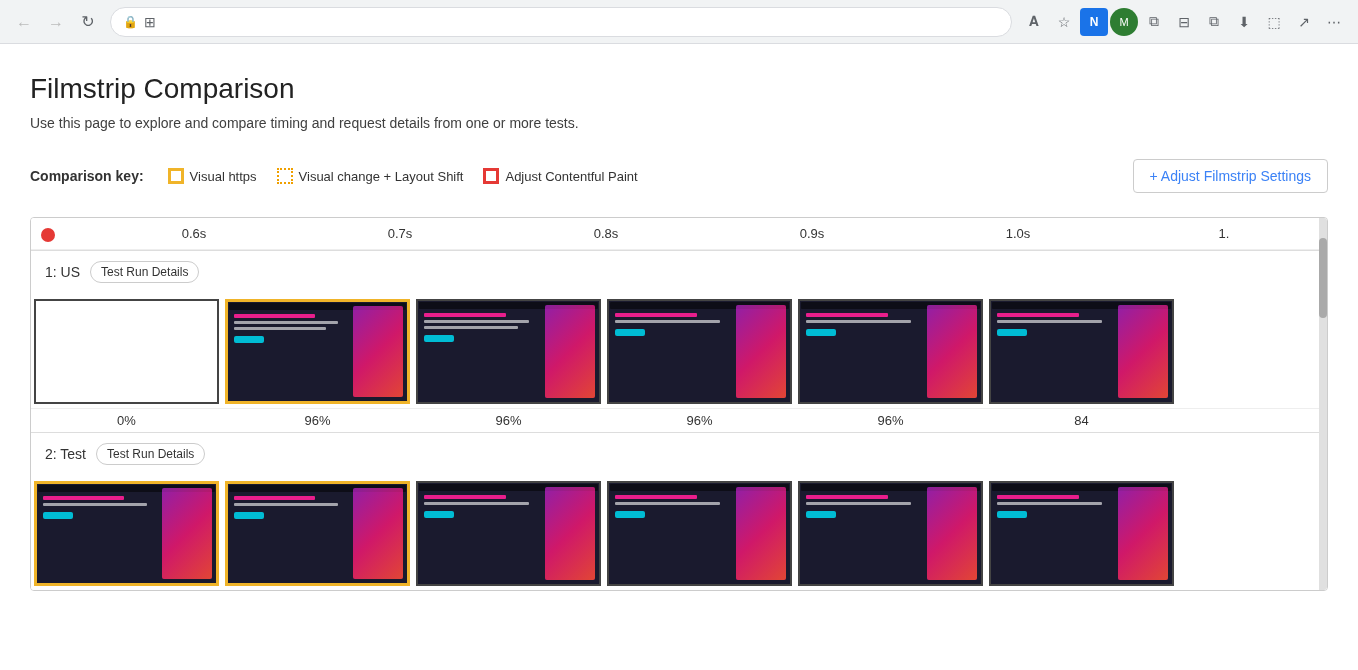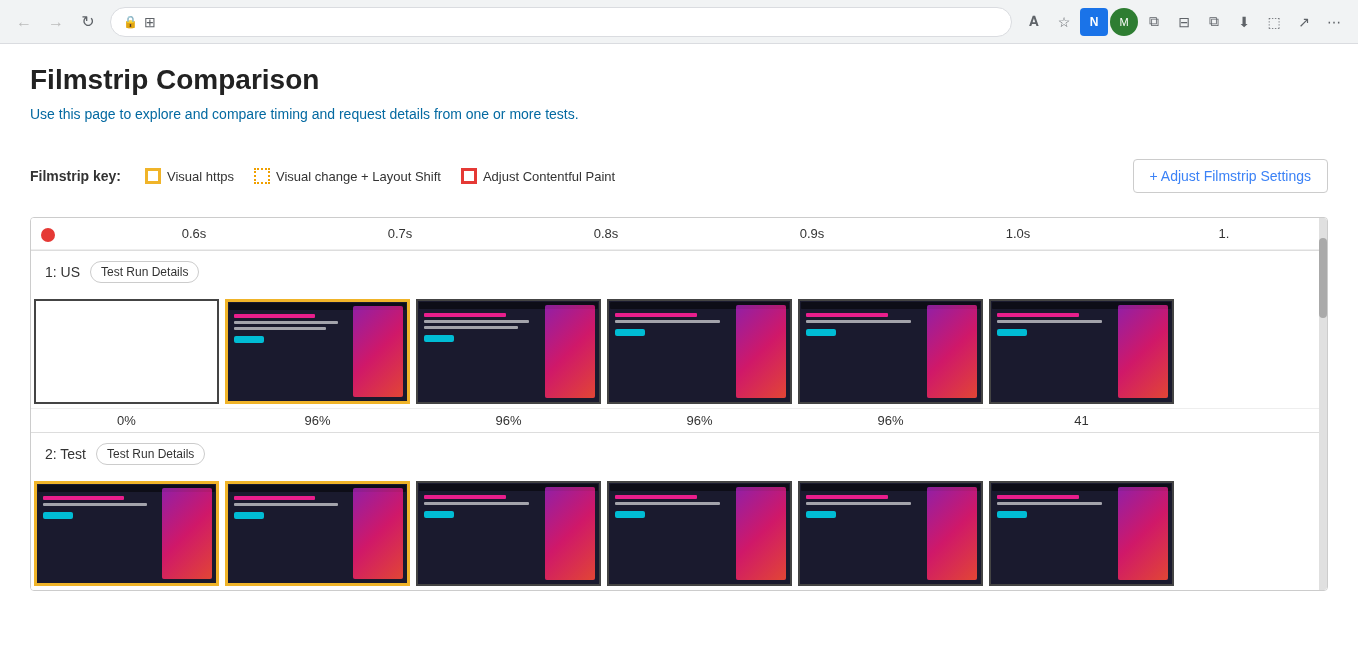--- a/index.html
+++ b/index.html
@@ -70,29 +70,30 @@
     }
 
     
     .page-content {
       padding: 20px 30px;
       max-width: 1358px;
     }
 
     .page-title {
       font-size: 28px;
-      font-weight: 700;
+      font-weight: 400;
       color: #222;
       margin-bottom: 10px;
+      margin-top: 9px;
     }
 
     .page-subtitle {
       font-size: 14px;
-      color: #0369a1;
-      margin-bottom: 37px;
+      color: #404040;
+      margin-bottom: 28px;
     }
 
     
     .filmstrip-key {
       display: flex;
       align-items: center;
       gap: 20px;
       margin-bottom: 24px;
       flex-wrap: wrap;
     }
@@ -362,21 +363,21 @@
     <button class="toolbar-icon">⋯</button>
   </div>
 </div>
 
 <div class="page-content">
 
   <h1 class="page-title">Filmstrip Comparison</h1>
   <p class="page-subtitle">Use this page to explore and compare timing and request details from one or more tests.</p>
 
   <div class="filmstrip-key">
-    <span class="filmstrip-key-label">Filmstrip key:</span>
+    <span class="filmstrip-key-label">Comparison key:</span>
 
     <div class="key-item">
       <div class="key-box">
         <div class="key-box-solid-yellow"></div>
       </div>
       <span>Visual https</span>
     </div>
 
     <div class="key-item">
       <div class="key-box">
@@ -504,21 +505,21 @@
           </div>
         </div>
       </div>
 
       <div class="percent-row">
         <div class="percent-cell">0%</div>
         <div class="percent-cell">96%</div>
         <div class="percent-cell">96%</div>
         <div class="percent-cell">96%</div>
         <div class="percent-cell">96%</div>
-        <div class="percent-cell">41</div>
+        <div class="percent-cell">84</div>
       </div>
     </div>
 
     <div class="test-section">
       <div class="test-header">
         <strong>2: Test</strong>
         <button class="test-run-details-btn">Test Run Details</button>
       </div>
 
       <div class="filmstrip-row">

